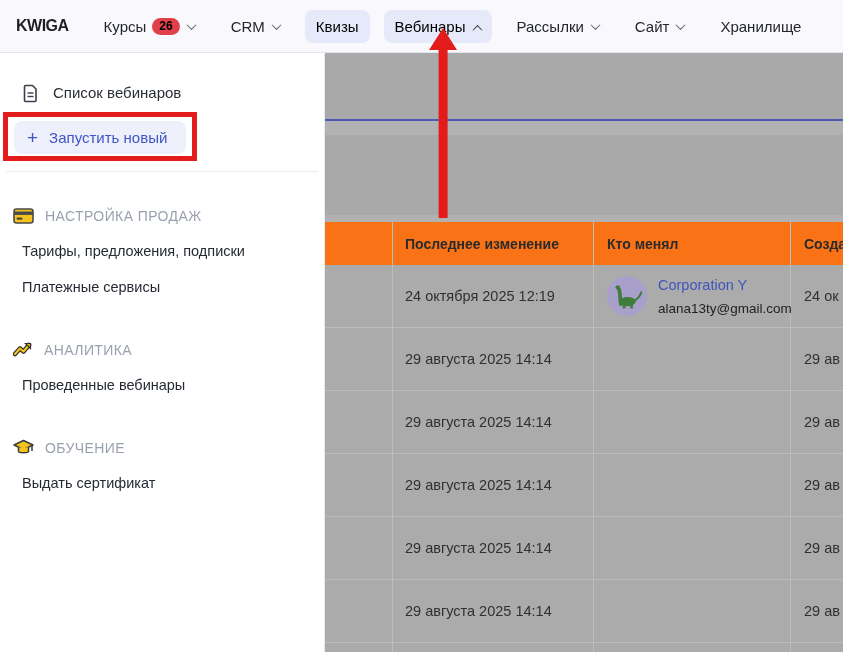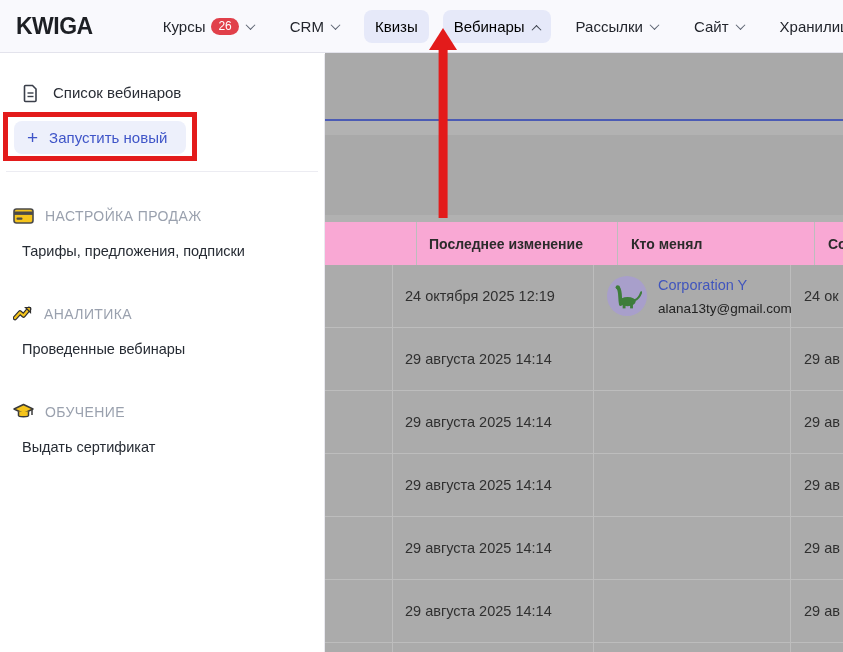--- a/index.html
+++ b/index.html
@@ -3,27 +3,27 @@
 <meta charset="utf-8">
 <style>
   * { margin:0; padding:0; box-sizing:border-box; }
   html,body { width:843px; height:652px; overflow:hidden; background:#fff;
     font-family:"Liberation Sans", sans-serif; position:relative; }
 
   
   .topnav { position:absolute; left:0; top:0; width:843px; height:53px;
     background:#f9f9fd; border-bottom:1px solid #e3e3ec;
     display:flex; align-items:center; padding-left:16px; z-index:10; }
-  .logo { font-weight:900; font-size:23px; color:#1d1f24; letter-spacing:-0.5px;
-    margin-right:59px; cursor:pointer; }
+  .logo { font-weight:900; font-size:16px; color:#1d1f24; letter-spacing:-0.5px;
+    margin-right:24px; cursor:pointer; }
   .navlist { display:flex; align-items:center; gap:14px; }
   .navitem { display:flex; align-items:center; font-size:15px; color:#23262d;
     padding:8px 11px; border-radius:8px; cursor:pointer; white-space:nowrap;text-align:center; }
   .navitem.pill { background:#e6e9f9; color:#000000; }
-  .badge { background:#e1404a; color:#ffffff; font-size:12px; font-weight:400;
+  .badge { background:#e1404a; color:#000000; font-size:12px; font-weight:700;
     border-radius:10px; padding:1px 7px; margin-left:6px; line-height:15px; }
   .chev { display:inline-block; width:7px; height:7px;
     border-right:1.8px solid #5b6270; border-bottom:1.8px solid #5b6270;
     margin-left:8px; }
   .chev.down { transform:rotate(45deg) translate(-1px,-1px); }
   .chev.up   { transform:rotate(-135deg) translate(-1px,-1px); border-color:#3c424d; margin-top:5px; }
 
   
   .sidebar { position:absolute; left:0; top:54px; width:325px; height:598px;
     background:#fff; border-right:1px solid #e9e9ef; z-index:5; }
@@ -43,21 +43,21 @@
   
   .main { position:absolute; left:325px; top:53px; width:518px; height:599px;
     background:#a9a9a9; overflow:hidden; }
   .zone-top   { position:absolute; left:0; top:0; width:100%; height:66px; background:#a9a9a9; }
   .blue-line  { position:absolute; left:0; top:66px; width:100%; height:2px; background:#4b5bb4; }
   .zone-strip { position:absolute; left:0; top:68px; width:100%; height:14px; background:#b2b2b2; }
   .zone-mid   { position:absolute; left:0; top:82px; width:100%; height:80px; background:#a9a9a9; }
   .pre-strip  { position:absolute; left:0; top:162px; width:100%; height:7px; background:#b1b1b1; }
 
   .thead { position:absolute; left:0; top:169px; width:100%; height:43px;
-    background:#f9a8d4; display:flex; align-items:center;padding-left:24px; }
+    background:#f97316; display:flex; align-items:center; }
   .rows { position:absolute; left:0; top:212px; width:100%; height:387px;
     overflow:hidden; }
   .trow { display:flex; height:63px; background:#ababab;
     border-bottom:1px solid #bdbdbd; align-items:center; }
   .trow.partial { height:20px; }
   .td, .th { height:100%; display:flex; align-items:center; }
   .c0 { width:68px; border-right:1px solid #bdbdbd; flex:none; }
   .c1 { width:201px; border-right:1px solid #bdbdbd; padding-left:12px; flex:none; }
   .c2 { width:197px; border-right:1px solid #bdbdbd; padding-left:13px; flex:none; }
   .c3 { flex:1; padding-left:13px; overflow:hidden; white-space:nowrap; }
@@ -135,20 +135,21 @@
       <svg width="21" height="16" viewBox="0 0 21 16">
         <rect x="1" y="1" width="19" height="14" rx="2.5" fill="#f5c41c" stroke="#4a4a4a" stroke-width="1.6"></rect>
         <rect x="1" y="3.5" width="19" height="3.4" fill="#4a4a4a"></rect>
         <rect x="3.5" y="9.5" width="6" height="2.2" rx="1" fill="#4a4a4a"></rect>
       </svg>
     </span>
     <span>НАСТРОЙКА ПРОДАЖ</span>
   </div>
   <div class="section-items">
     <div class="section-item">Тарифы, предложения, подписки</div>
+    <div class="section-item">Платежные сервисы</div>
   </div>
 
   <div class="section-head">
     <span style="display:flex;">
       <svg width="20" height="17" viewBox="0 0 20 17">
         <path d="M2 13 L7 7.5 L10.5 10.5 L16 4" fill="none" stroke="#2f2f2f" stroke-width="4.6" stroke-linecap="round" stroke-linejoin="round"></path>
         <path d="M2 13 L7 7.5 L10.5 10.5 L16 4" fill="none" stroke="#f5c41c" stroke-width="2.2" stroke-linecap="round" stroke-linejoin="round"></path>
         <path d="M12.5 2.5 h5 v5 z" fill="#f5c41c" stroke="#2f2f2f" stroke-width="1.2"></path>
       </svg>
     </span>

